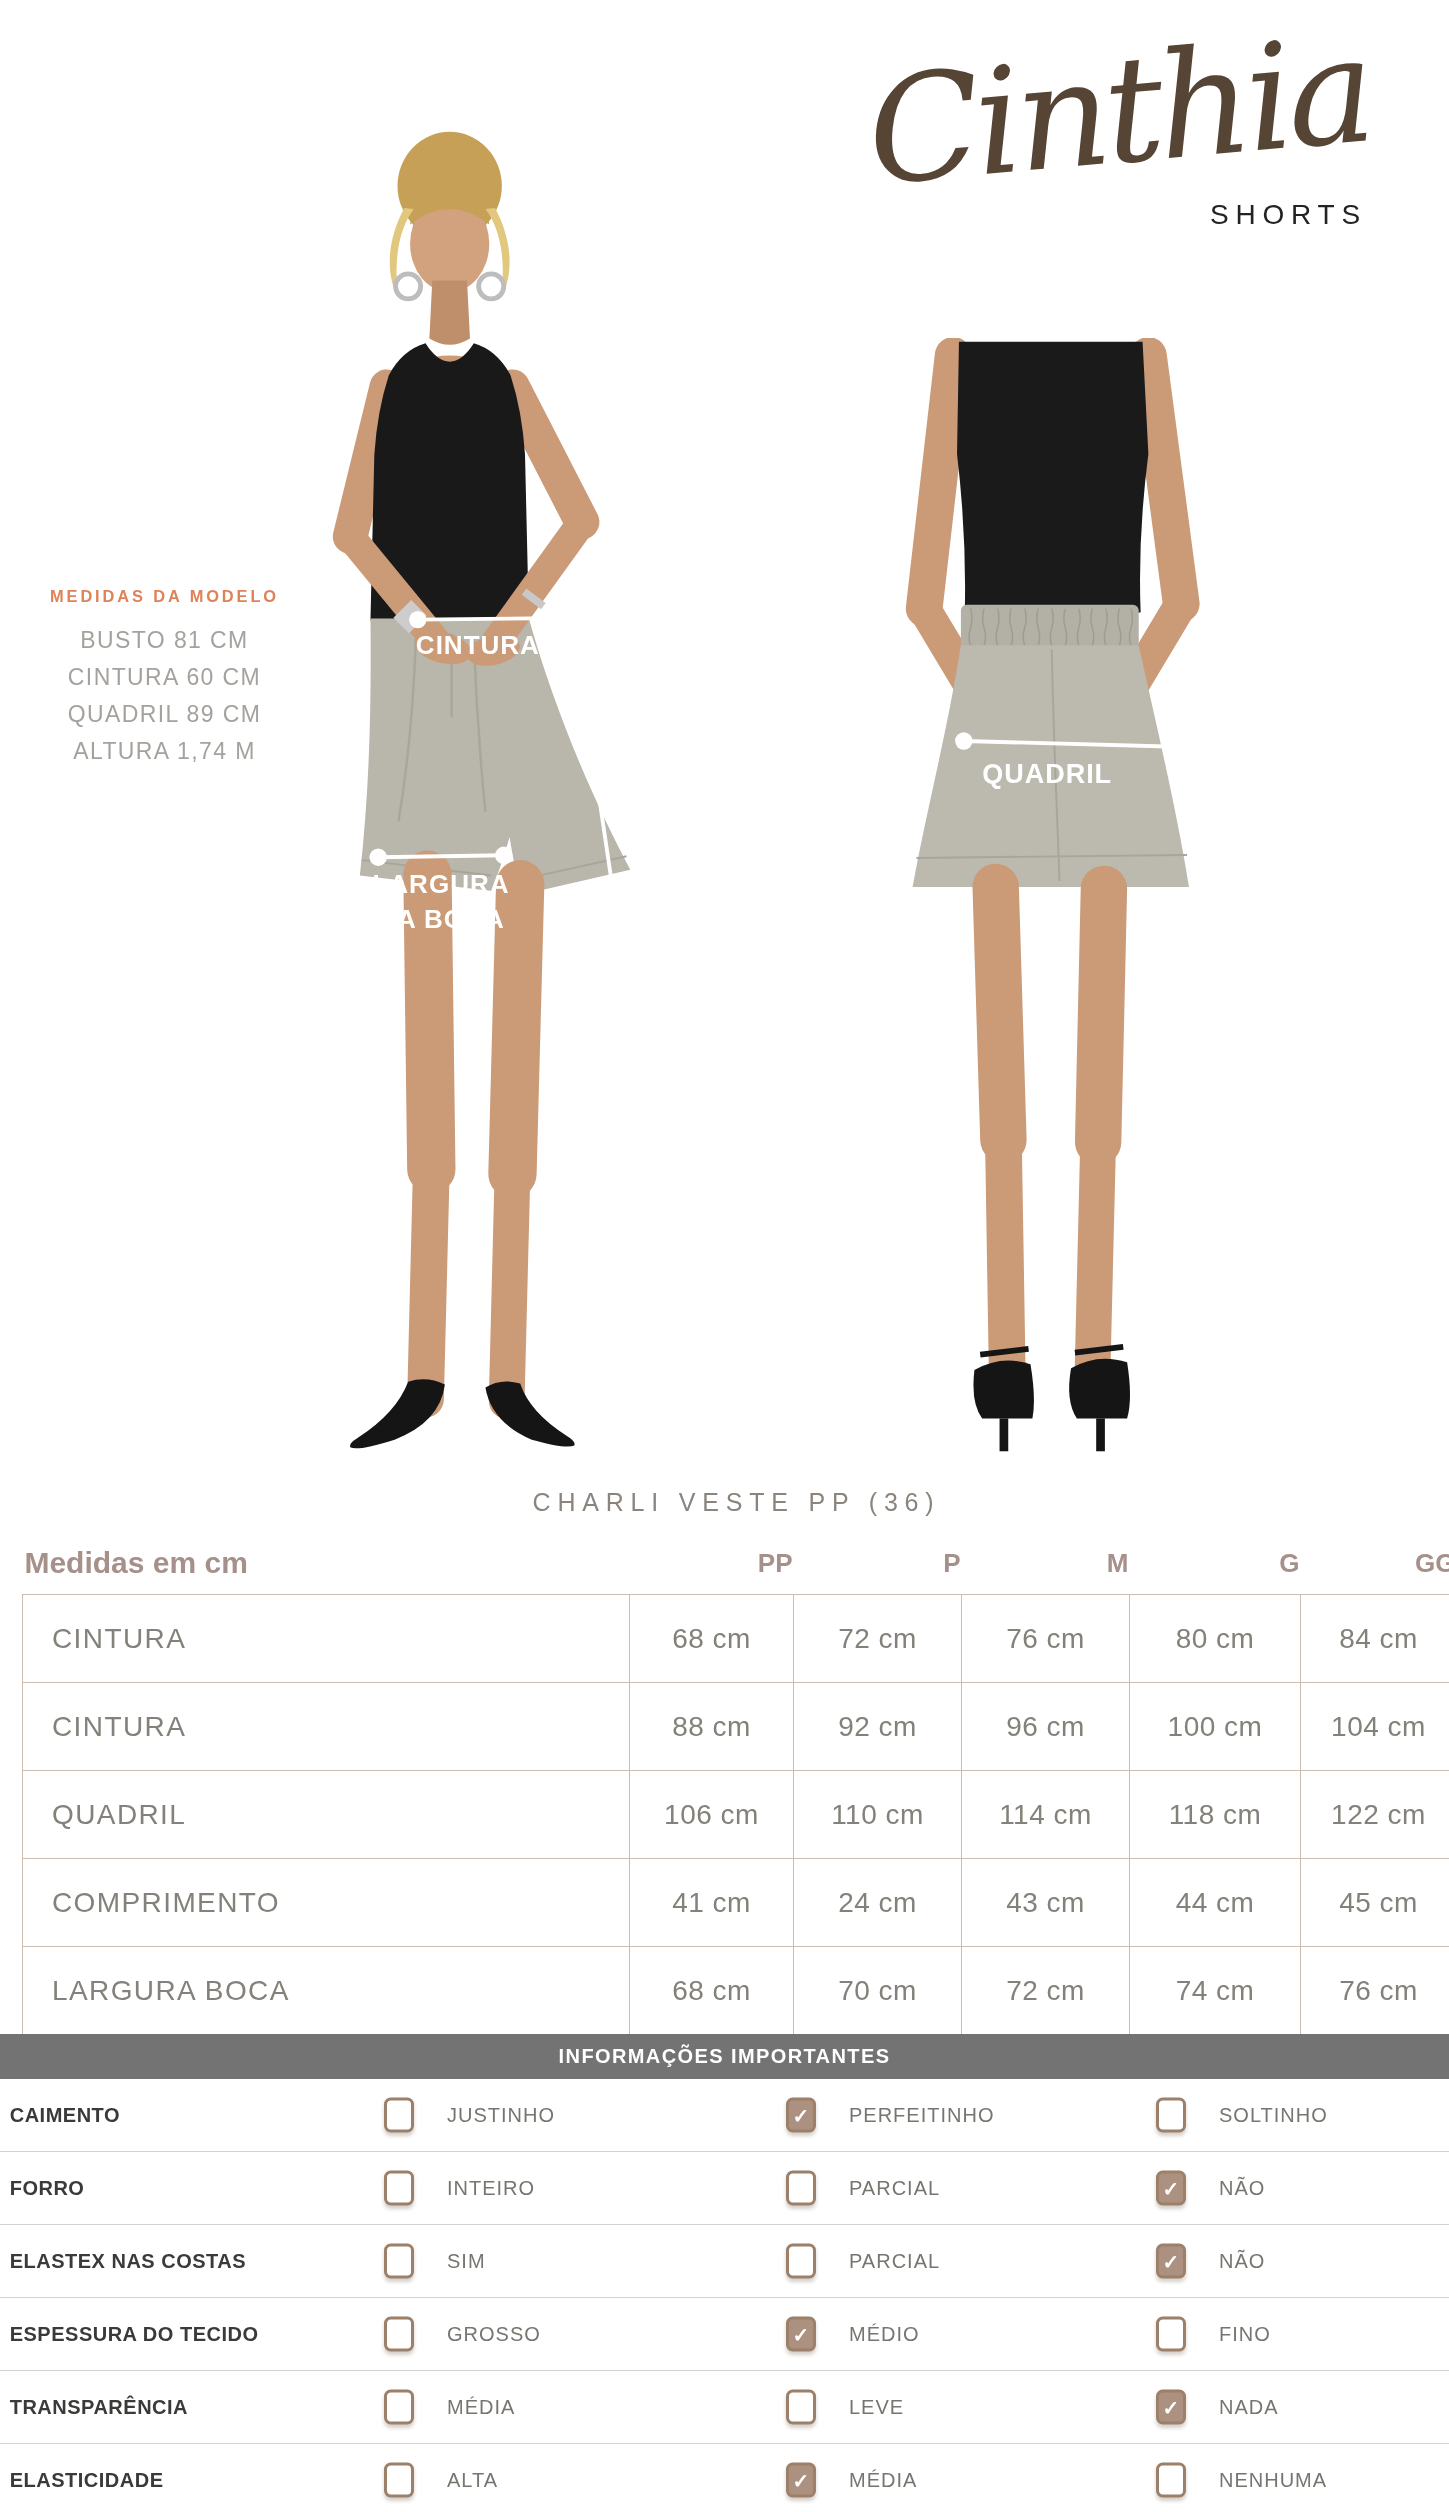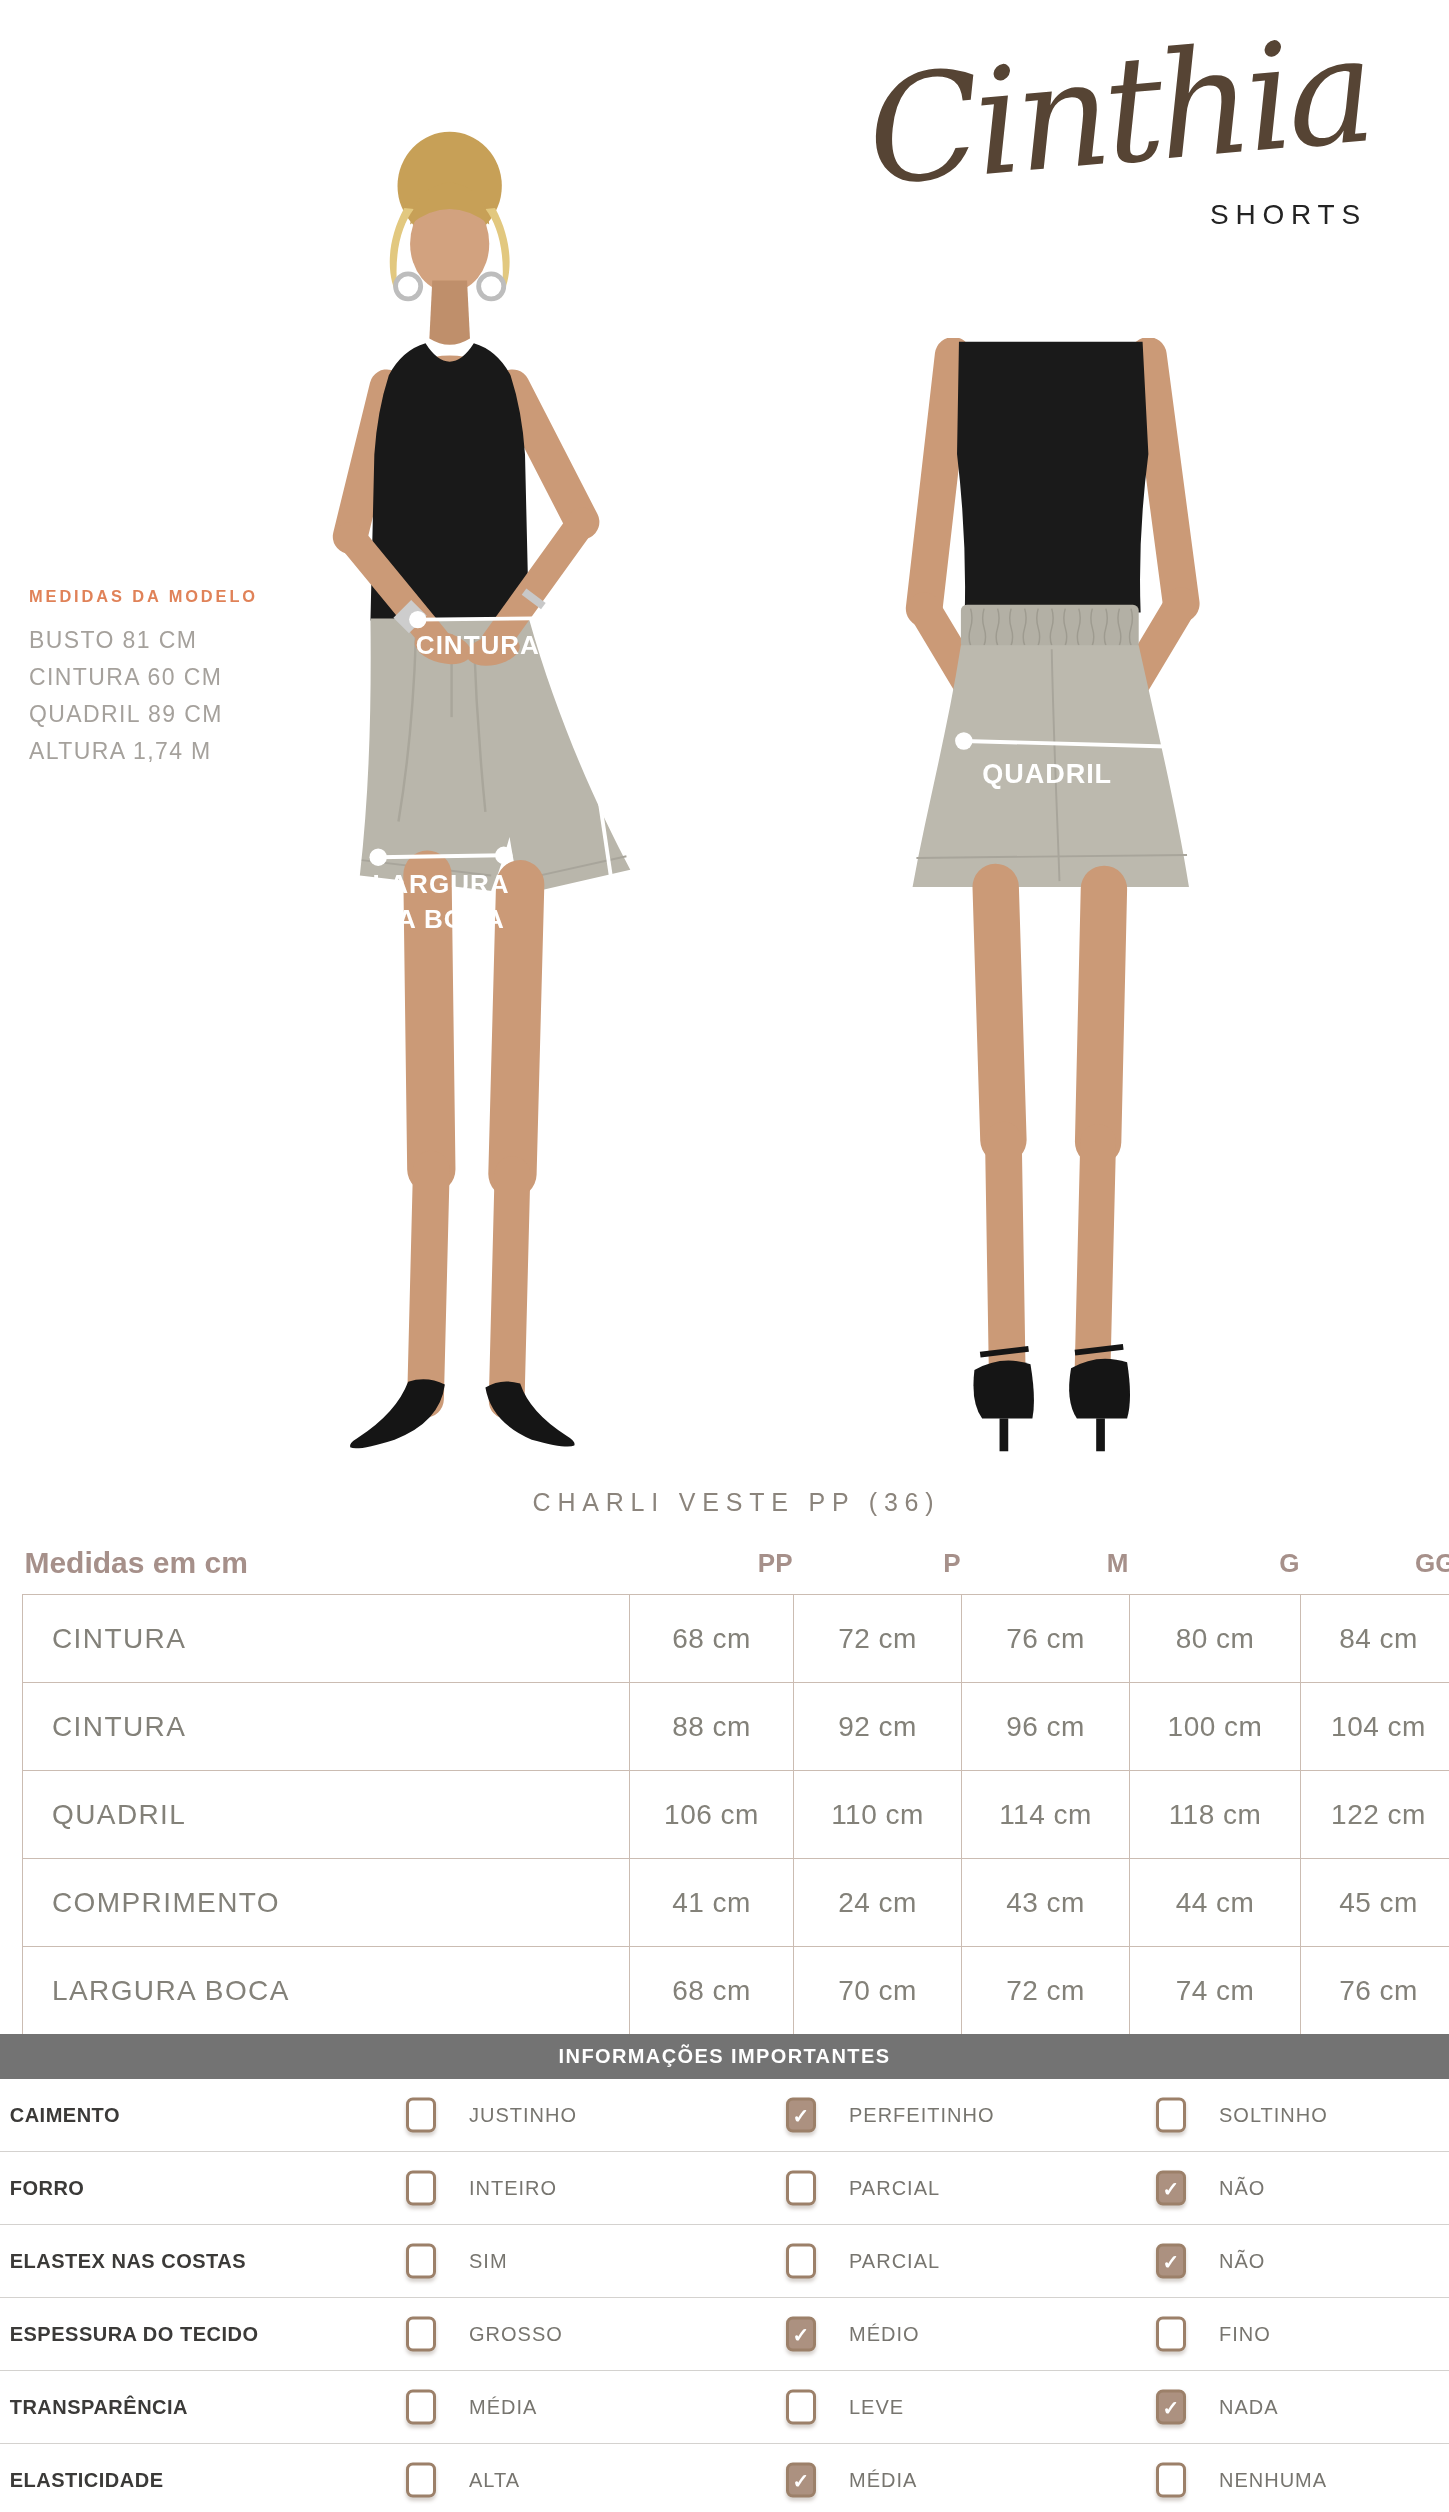--- a/index.html
+++ b/index.html
@@ -12,21 +12,21 @@
     font-family:"DejaVu Serif", serif;font-style:italic;font-weight:400;
     font-size:147px;color:#564434;transform:rotate(-5deg);
     letter-spacing:-5.8px;line-height:203px;text-align:center;
   }
   .logo-sub{
     position:absolute;left:1210px;top:199px;font-size:28px;color:#232323;
     letter-spacing:6.8px;font-weight:400;
   }
 
   
-  .mm-block{position:absolute;left:29px;top:587px;width:271px;text-align:left;}
+  .mm-block{position:absolute;left:29px;top:587px;width:271px;text-align:center;}
   .mm-title{font-size:16.4px;font-weight:bold;color:#e08258;letter-spacing:2.9px;margin-bottom:15.5px;}
   .mm-line{font-size:23px;color:#a5a19c;letter-spacing:1.4px;line-height:37px;}
 
   
   .fit-note{position:absolute;left:12px;top:1488px;width:1449px;text-align:center;
     font-size:25px;color:#8b847c;letter-spacing:6.8px;}
 
   
   table.size-table{position:absolute;left:22px;top:1532px;width:1434px;
     border-collapse:collapse;table-layout:fixed;padding-left:14px;}
@@ -39,21 +39,21 @@
   td.val-cell{text-align:center;letter-spacing:0.5px;}
 
   
   .info-bar{position:absolute;left:0;top:2034px;width:1449px;height:45px;background:#737373;
     color:#fff;font-weight:bold;font-size:20px;letter-spacing:1.4px;text-align:center;line-height:45px;}
   .info-rows{position:absolute;left:0;top:2079px;width:1449px;}
   .info-row{position:relative;height:72px;border-bottom:1.9px solid #d4d2cf;}
   .info-label{position:absolute;left:9.7px;top:50%;transform:translateY(-50%);
     font-size:20px;font-weight:bold;color:#3b3a38;letter-spacing:0.5px;}
   .info-option{position:absolute;top:50%;transform:translateY(-50%);display:flex;align-items:center;gap:33px;}
-  .info-option:nth-child(1){left:406px;}
+  .info-option:nth-child(1){left:384px;}
   .info-option:nth-child(2){left:786px;}
   .info-option:nth-child(3){left:1156px;}
   .checkbox{display:inline-flex;align-items:center;justify-content:center;width:30px;height:35px;
     border:3.4px solid #9c8069;border-radius:6.8px;background:#fff;box-sizing:border-box;
     box-shadow:0 2.9px 3.9px rgba(90,70,55,0.25);}
   .checkbox.checked{background:#ac9180;border-color:#9c8069;}
   .check{color:#fff;font-size:20px;font-weight:bold;line-height:1;}
   .option-label{font-size:20px;color:#77756f;letter-spacing:1px;}
 
   

